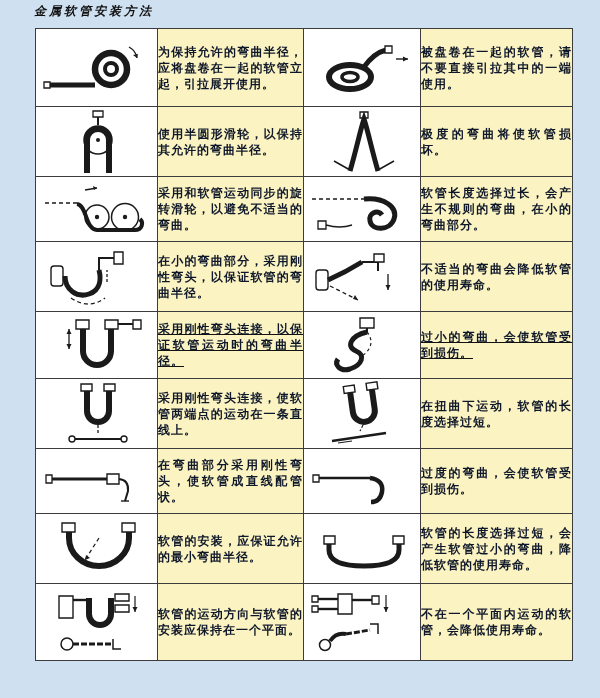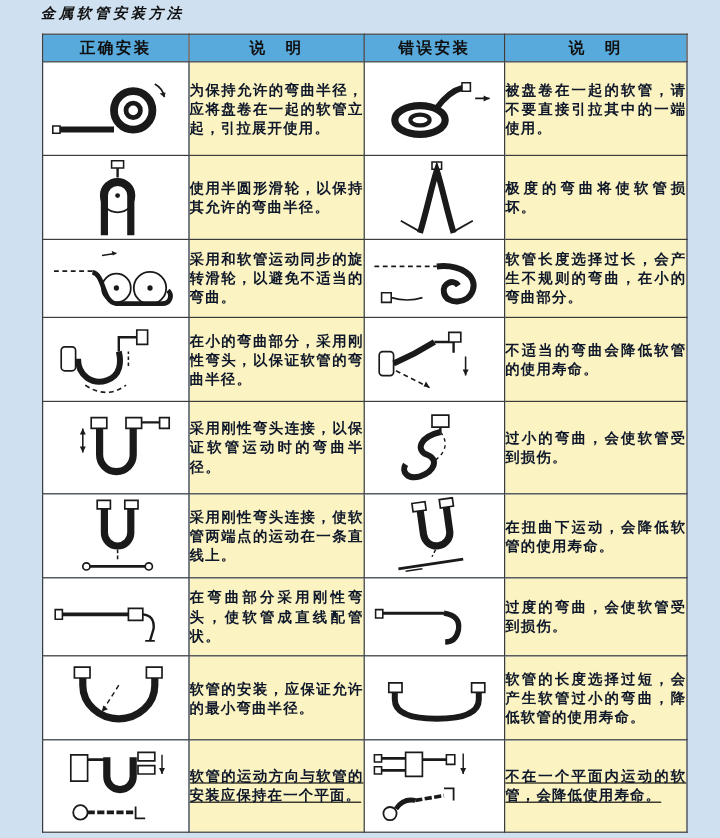--- a/index.html
+++ b/index.html
@@ -41,44 +41,38 @@
   }
   td.desc-cell{
     background:#fbf4c2;
     font-size:12px;font-weight:bold;line-height:16px;
     letter-spacing:1px;
     padding:3px 8px 3px 9px;
     text-align:justify;vertical-align:middle;
     color:#0f172a;
   }
   tr.r1{height:78px;} tr.r2{height:70px;padding-left:12px;} tr.r3{height:65px;}
-  tr.r4{height:70px;} tr.r5{height:77px;} tr.r6{height:70px;}
-  tr.r7{height:65px;} tr.r8{height:70px;} tr.r9{height:77px;text-decoration:underline;}
+  tr.r4{height:70px;} tr.r5{height:67px;text-decoration:underline;} tr.r6{height:70px;}
+  tr.r7{height:65px;} tr.r8{height:70px;} tr.r9{height:77px;}
   svg.diag{display:block;margin:0 auto;}
   svg.diag *{vector-effect:non-scaling-stroke;}
 </style>
 </head>
 <body>
 
 <div class="page-title">金属软管安装方法</div>
 
 <table class="install">
   <colgroup>
       <col class="c1">
       <col class="c2">
       <col class="c3">
       <col class="c4">
     </colgroup>
   <tbody>
-      <tr>
-    <th class="hdr">正确安装</th>
-    <th class="hdr">说　明</th>
-    <th class="hdr">错误安装</th>
-    <th class="hdr">说　明</th>
-  </tr>
 
   <tr class="r1">
     <td class="img-cell">
       <svg class="diag" width="112" height="70" viewBox="0 0 112 70" fill="none" stroke="#1a1a1a">
         <line x1="8" y1="52" x2="54" y2="52" stroke-width="5"></line>
         <rect x="3" y="49" width="6" height="6" stroke-width="1.3" fill="#fff"></rect>
         <circle cx="70" cy="36" r="16" stroke-width="6.5"></circle>
         <circle cx="70" cy="36" r="6" stroke-width="4"></circle>
         <path d="M88,14 q7,4 8,11" stroke-width="1.4"></path>
         <path d="M96,25 l-4,-3 l5,-1 z" fill="#1a1a1a" stroke="none"></path>
@@ -214,21 +208,21 @@
         <g transform="rotate(-8 55 24)">
           <path d="M44,10 V30 A11,11 0 0 0 66,30 V10" stroke-width="6"></path>
           <rect x="38" y="3" width="11" height="7" stroke-width="1.4" fill="#fff"></rect>
           <rect x="61" y="3" width="11" height="7" stroke-width="1.4" fill="#fff"></rect>
         </g>
         <line x1="55" y1="44" x2="52" y2="50" stroke-width="1.2" stroke-dasharray="3 2"></line>
         <line x1="24" y1="60" x2="78" y2="52" stroke-width="2.4"></line>
         <line x1="30" y1="62" x2="44" y2="60" stroke-width="1.2"></line>
       </svg>
     </td>
-    <td class="desc-cell">在扭曲下运动，会降低软管的使用寿命。</td>
+    <td class="desc-cell">在扭曲下运动，软管的长度选择过短。</td>
   </tr>
 
   <tr class="r7">
     <td class="img-cell">
       <svg class="diag" width="112" height="60" viewBox="0 0 112 60" fill="none" stroke="#1a1a1a">
         <rect x="5" y="24" width="6" height="8" stroke-width="1.3" fill="#fff"></rect>
         <line x1="11" y1="28" x2="66" y2="28" stroke-width="3"></line>
         <rect x="66" y="23" width="12" height="10" stroke-width="1.4" fill="#fff"></rect>
         <path d="M78,28 Q88,29 87,40 L84,50" stroke-width="2"></path>
         <line x1="80" y1="50" x2="88" y2="50" stroke-width="1.4"></line>

